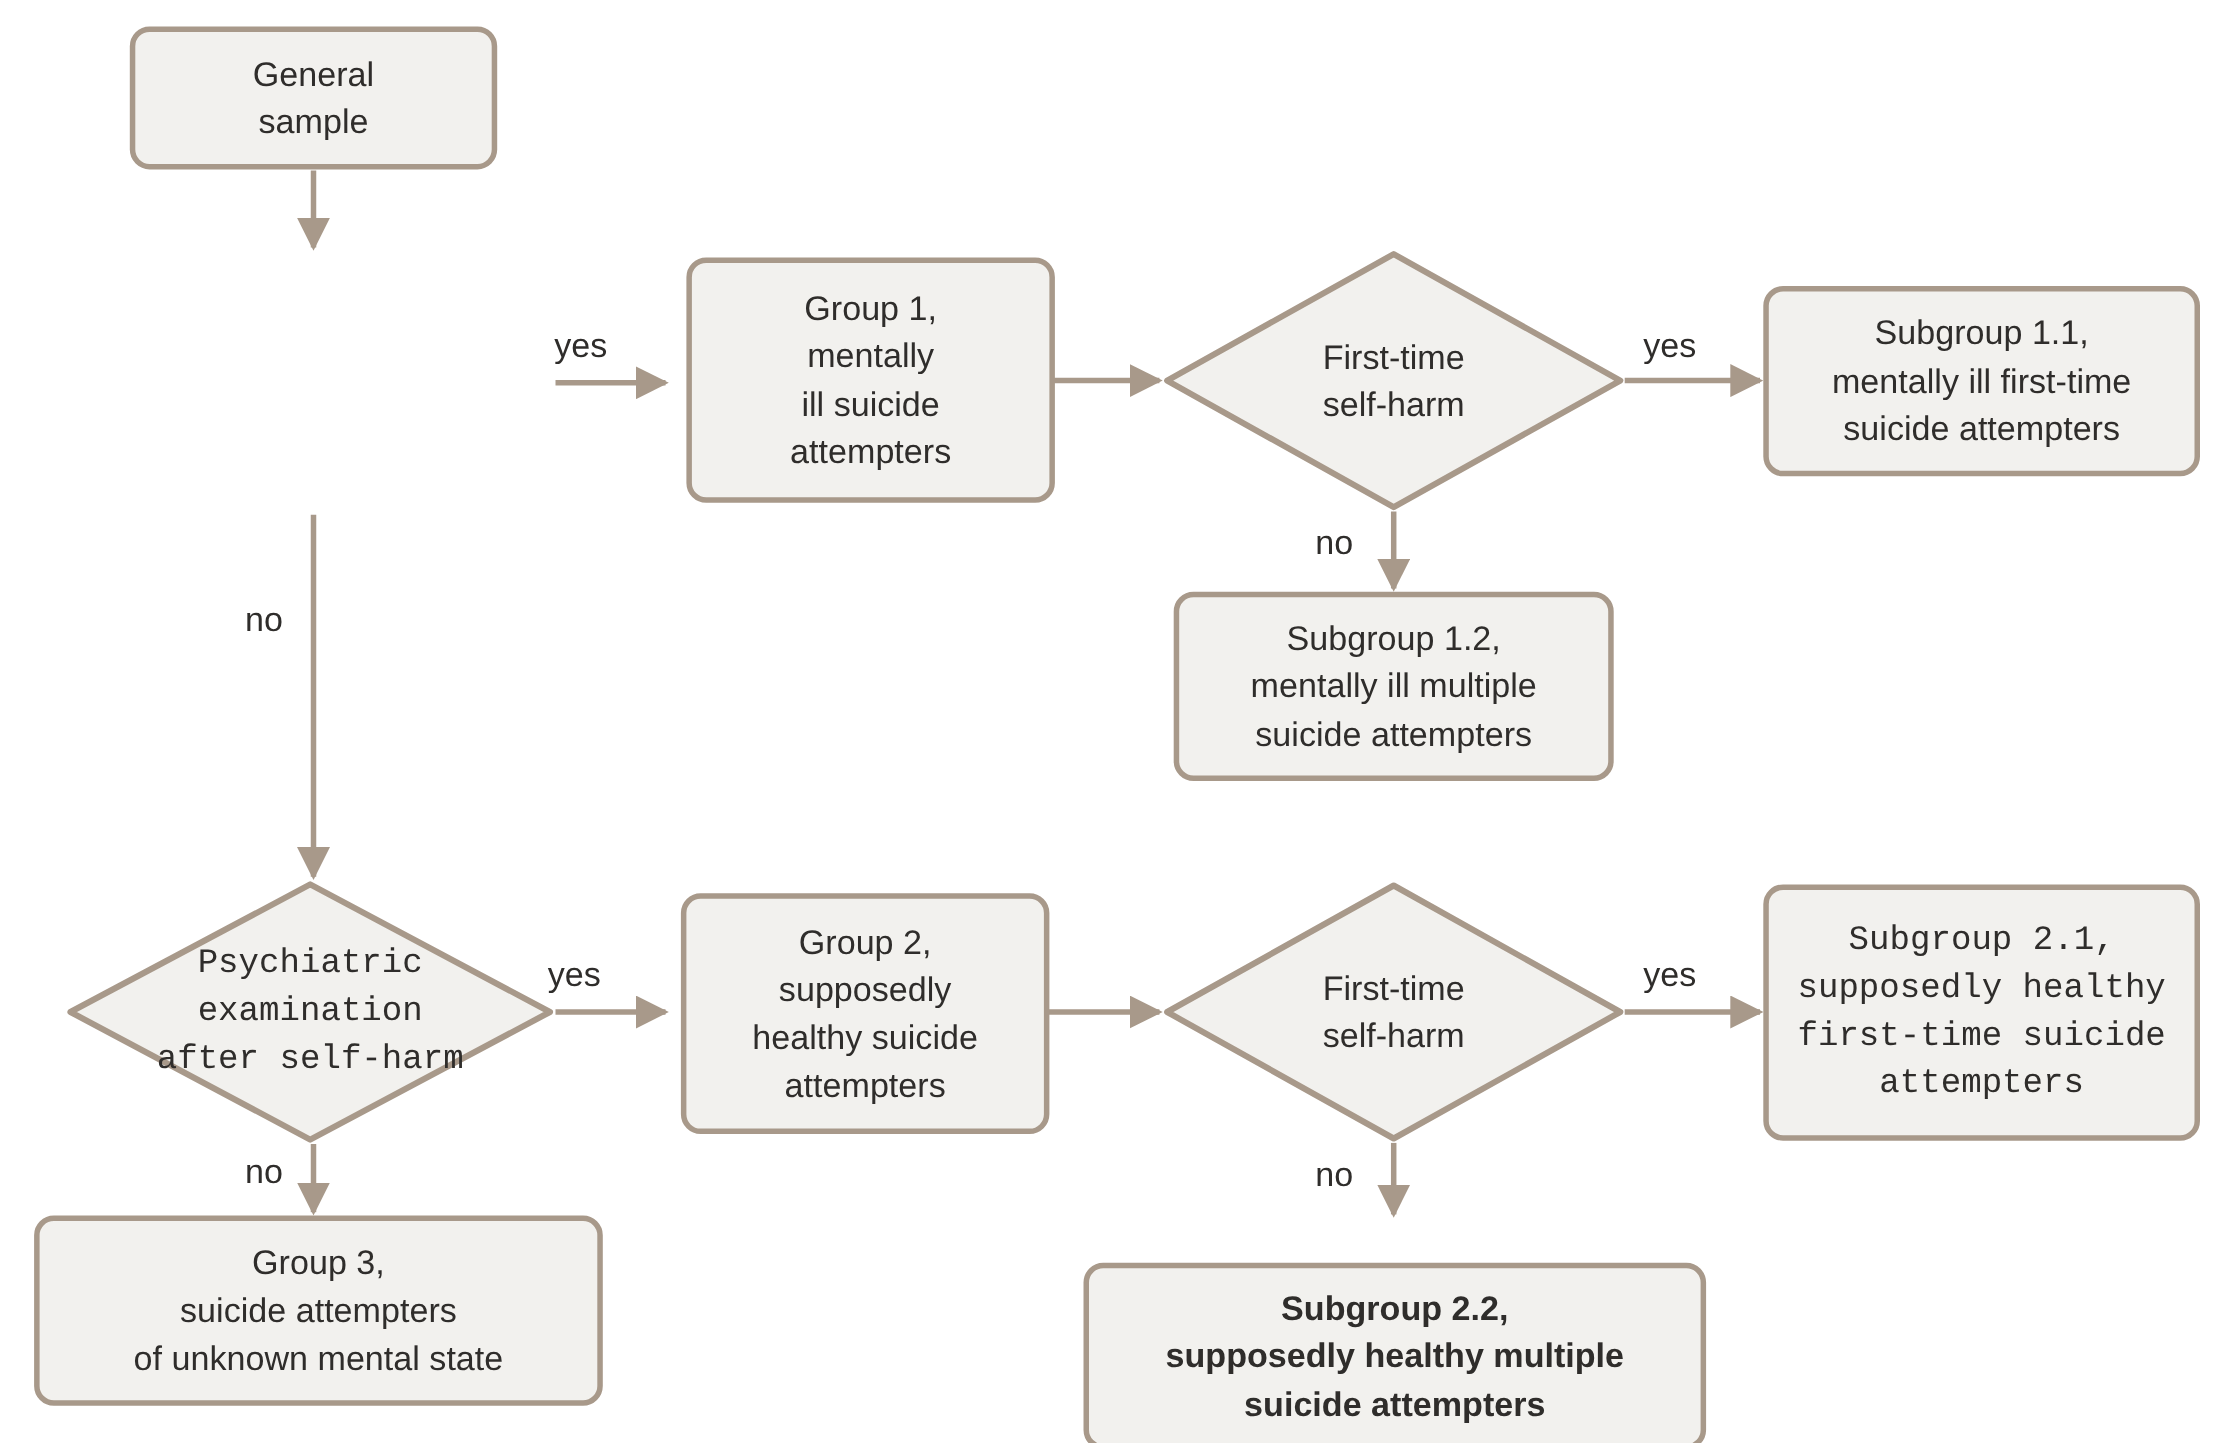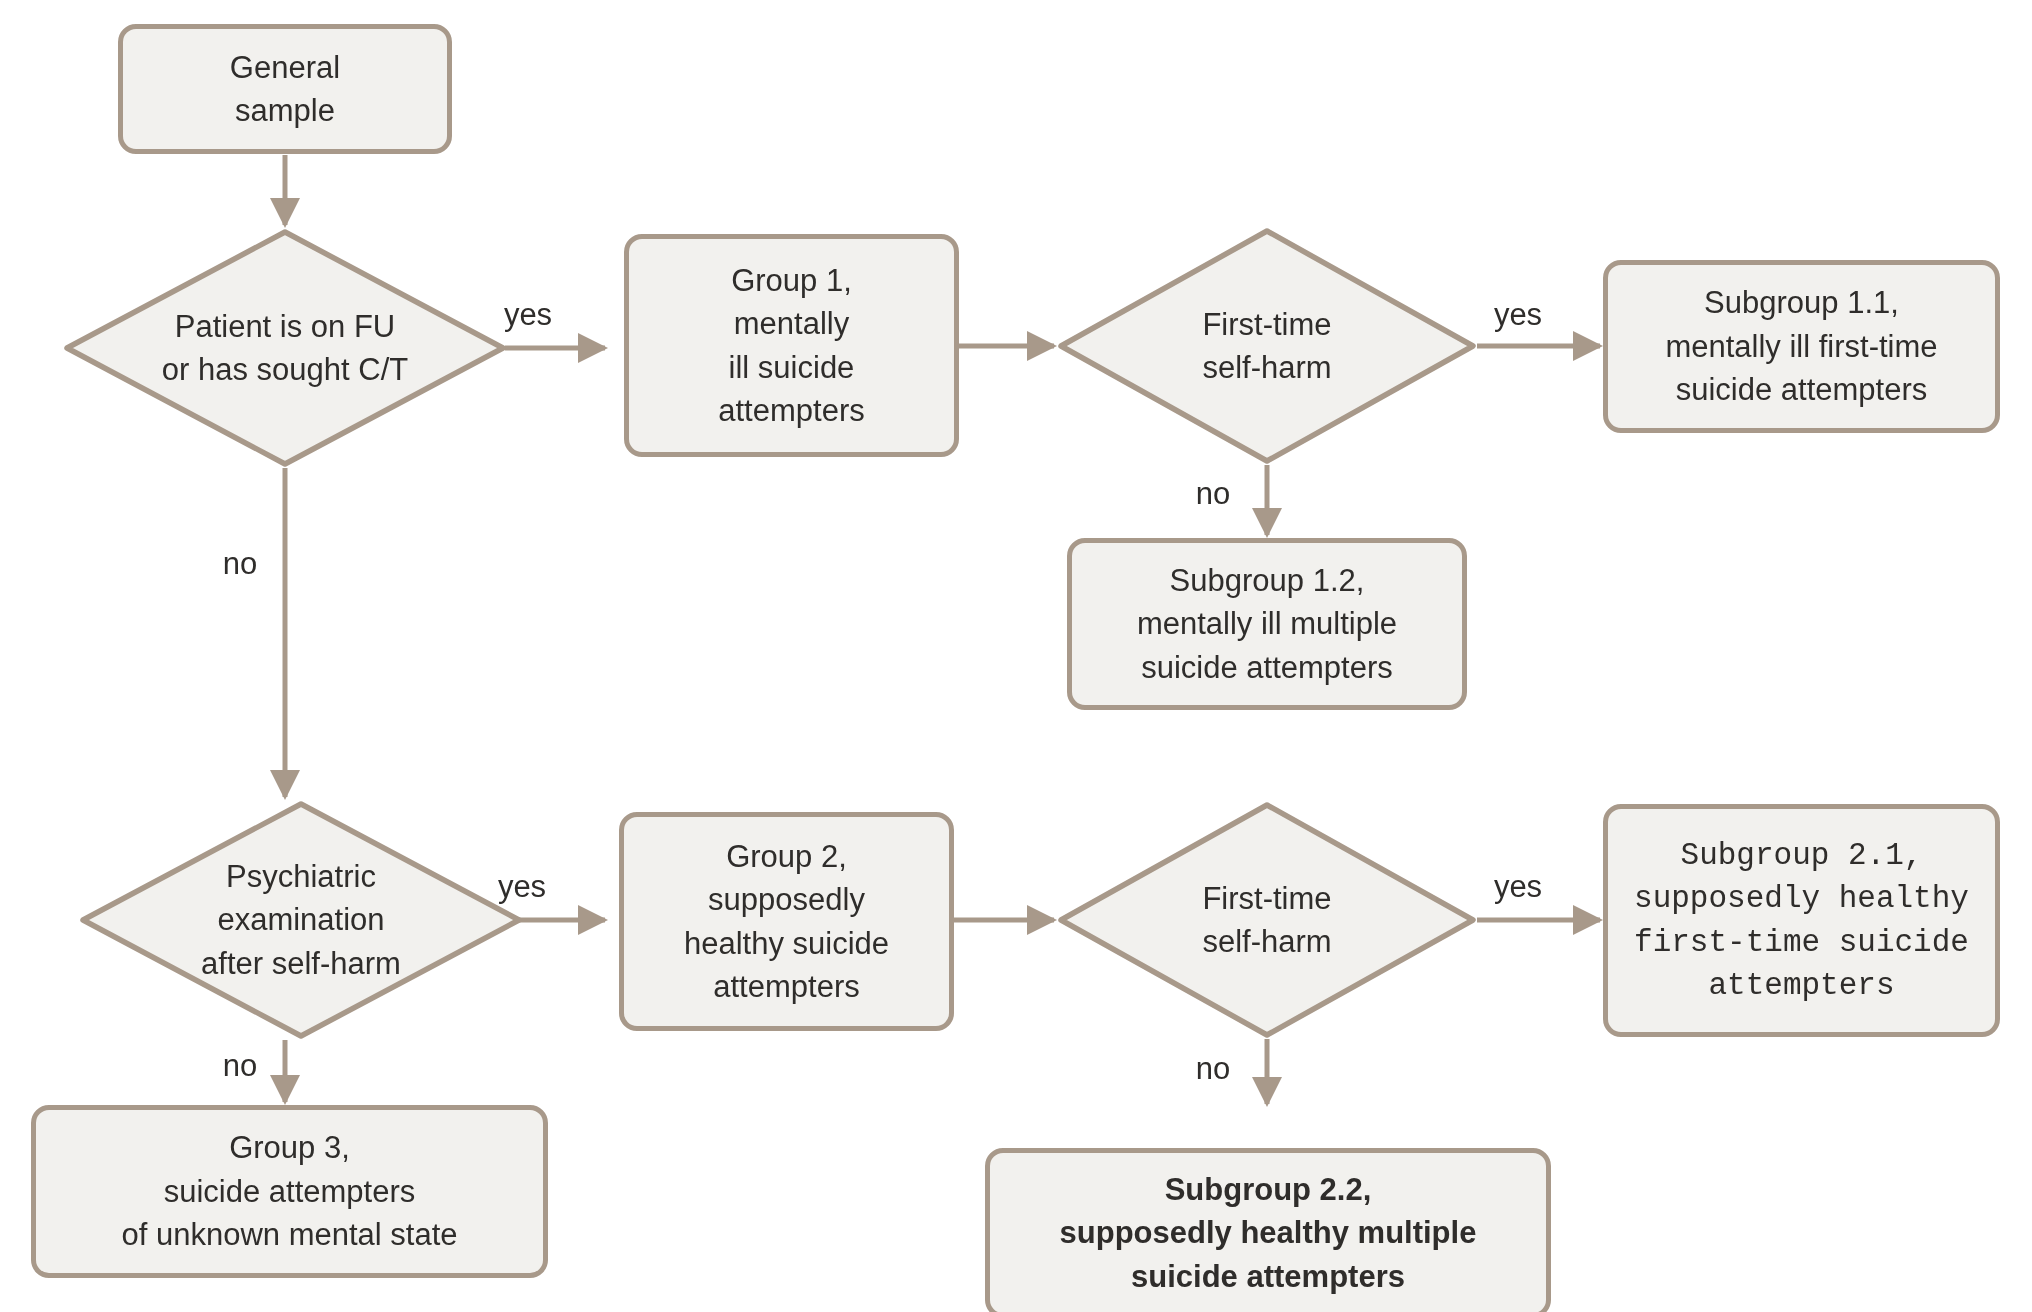--- a/index.html
+++ b/index.html
@@ -135,37 +135,30 @@
 supposedly healthy multiple
 suicide attempters</div>
   </div>
 
   <div class="node box" style="left:31px; top:1105px; width:517px; height:173px;">
     <div class="node-label">Group 3,
 suicide attempters
 of unknown mental state</div>
   </div>
 
-  <div class="node diamond" style="left:63px; top:228px; width:444px; height:240px;">
-    <svg class="diamond-shape" viewBox="0 0 444 240">
-      <polygon points="222,4 440,120 222,236 4,120"></polygon>
-    </svg>
-    <div class="node-label">Patient is on FU
-or has sought C/T</div>
-  </div>
 
   <div class="node diamond" style="left:1057px; top:227px; width:420px; height:238px;">
     <svg class="diamond-shape" viewBox="0 0 420 238">
       <polygon points="210,4 416,119 210,234 4,119"></polygon>
     </svg>
     <div class="node-label">First-time
 self-harm</div>
   </div>
 
-  <div class="node diamond" style="left:79px; top:800px; width:444px; height:240px;">
+  <div class="node diamond" style="left:60px; top:800px; width:444px; height:240px;font-family:Liberation Mono, monospace;">
     <svg class="diamond-shape" viewBox="0 0 444 240">
       <polygon points="222,4 440,120 222,236 4,120"></polygon>
     </svg>
     <div class="node-label">Psychiatric
 examination
 after self-harm</div>
   </div>
 
   <div class="node diamond" style="left:1057px; top:801px; width:420px; height:238px;">
     <svg class="diamond-shape" viewBox="0 0 420 238">

